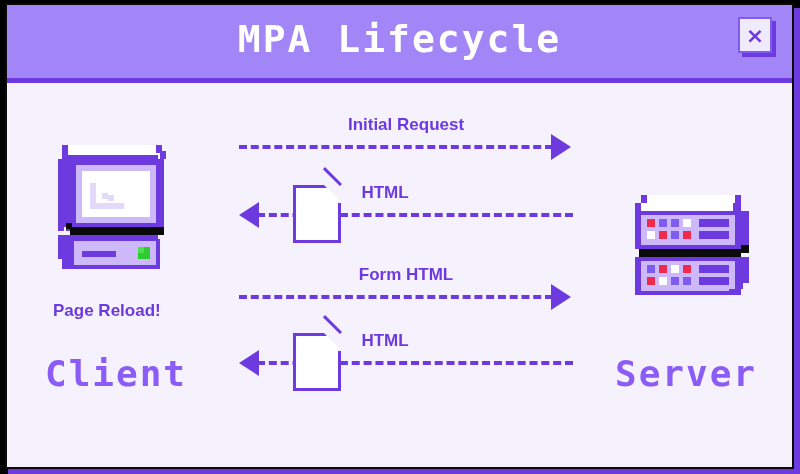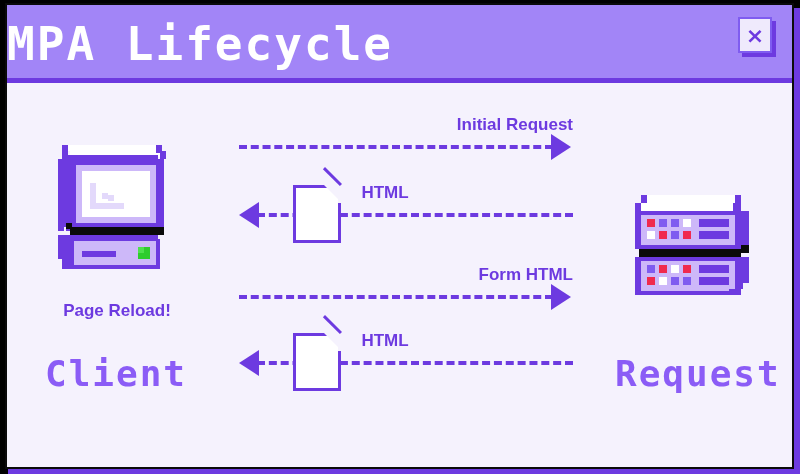--- a/index.html
+++ b/index.html
@@ -51,24 +51,24 @@
     width: 100%;
     height: 78px;
     background: #a285f7;
     border-bottom: 5px solid #6d3ae0;
     box-sizing: border-box;
   }
   .title-text {
     position: absolute;
     left: 0; right: 0;
     top: 12px;
-    text-align: left;
+    text-align: center;
     color: #ffffff;
     font-family: "DejaVu Sans Mono", monospace;
-    font-size: 46px;
+    font-size: 38px;
     font-weight: bold;
     letter-spacing: 2px;
     -webkit-font-smoothing: none;
   }
   .close-btn {
     position: absolute;
     right: 20px; top: 12px;
     width: 34px; height: 36px;
     background: #efeafc;
     border: 2px solid #7f5cf0;
@@ -114,34 +114,34 @@
     color: #8b5cf6;
     letter-spacing: 2px;
   }
   #client-label { left: 38px; top: 270px; }
   #server-label { left: 608px; top: 270px; }
 
   #page-reload {
     position: absolute;
     left: 46px; top: 218px;
     width: 128px;
-    text-align: center;
+    text-align: left;
     font-family: "Liberation Sans", sans-serif;
     font-size: 17px;
     font-weight: bold;
     color: #6d3ae0;
   }
 
   
   .msg-row { position: absolute; height: 46px; }
   .msg-label {
     position: absolute;
     top: 0;
     width: 100%;
-    text-align: right;
+    text-align: center;
     font-family: "Liberation Sans", sans-serif;
     font-size: 17px;
     font-weight: bold;
     color: #6d3ae0;
     white-space: nowrap;
   }
 
   .dash-line {
     position: absolute;
     left: 0;
@@ -300,21 +300,21 @@
           <rect x="35" y="36" width="15" height="4" fill="#6d3ae0"></rect>
           <rect x="35" y="42" width="15" height="4" fill="#6d3ae0"></rect>
 
           <rect x="56" y="9" width="4" height="17" fill="#6d3ae0"></rect>
           <rect x="56" y="32" width="4" height="13" fill="#6d3ae0"></rect>
           <rect x="53" y="45" width="4" height="3" fill="#6d3ae0"></rect>
           <rect x="50" y="48" width="4" height="3" fill="#6d3ae0"></rect>
         </svg>
       </div>
 
-      <div class="node-label" id="server-label">Request</div>
+      <div class="node-label" id="server-label">Server</div>
 
       <div class="msg-row" style="left:232px; top:32px; width:334px;">
         <div class="msg-label">Initial Request</div>
         <div class="dash-line" style="width:314px;"></div>
         <div class="arrow-head arrow-right" style="left:312px;"></div>
       </div>
 
       <div class="msg-row" style="left:232px; top:100px; width:334px;">
         <div class="msg-label" style="text-align:center; left:46px; width:200px;">HTML</div>
         <div class="dash-line" style="left:18px; width:316px;"></div>

